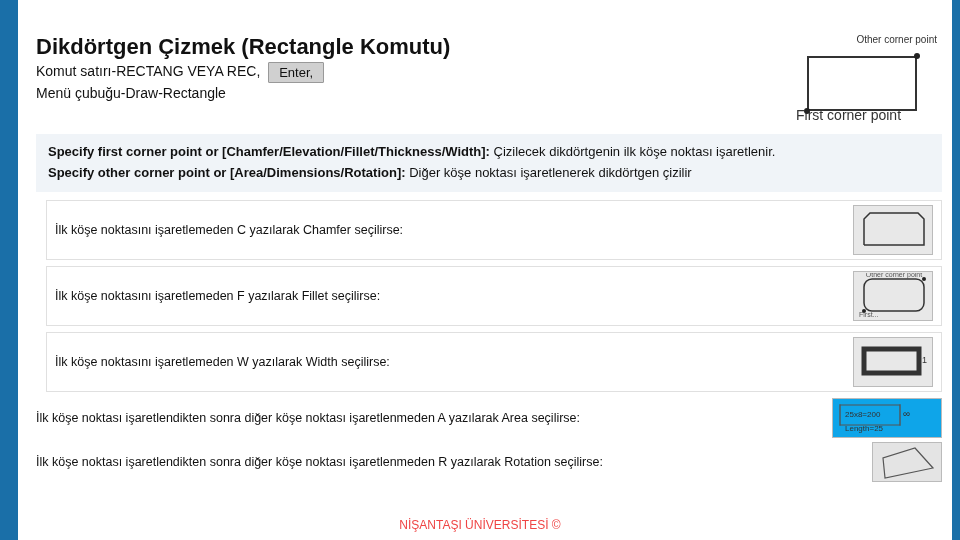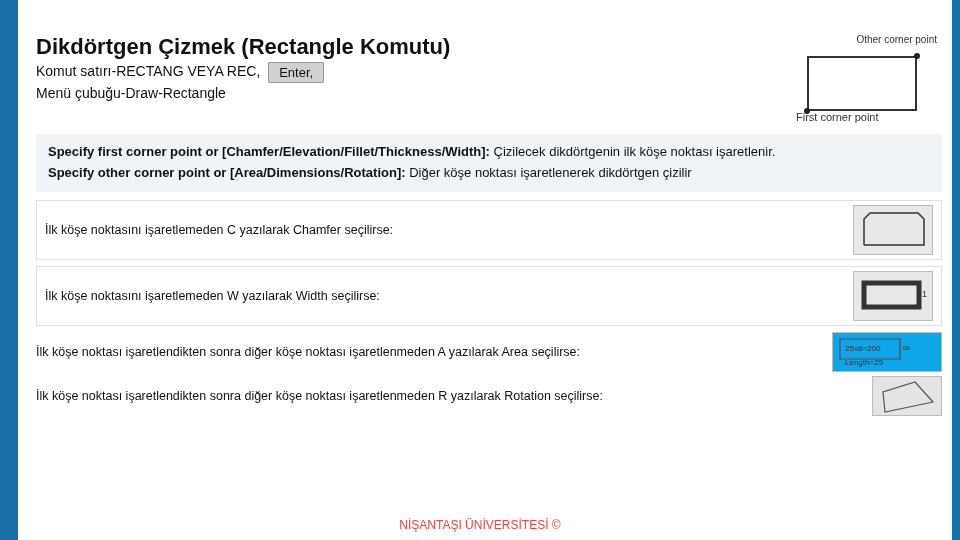--- a/index.html
+++ b/index.html
@@ -107,21 +107,21 @@
       font-size: 10px;
       color: #333;
       text-align: right;
       line-height: 1.2;
     }
 
     .corner-label-first {
       position: absolute;
       bottom: 0;
       left: 0;
-      font-size: 11px;
+      font-size: 14px;
       color: #333;
       text-align: left;
       line-height: 1.2;
       padding-left: 9px;
     }
 
     
     .body-block {
       background: #f0f4f8;
       border: none;
@@ -130,20 +130,21 @@
       font-size: 13px;
       line-height: 1.6;
     }
 
     .body-block .cmd-bold {
       font-weight: bold;
     }
 
     
     .sub-items {
+      margin-left: 10px;
       margin-bottom: 6px;
     }
 
     .sub-item-row {
       display: flex;
       flex-direction: row;
       align-items: center;
       margin-bottom: 6px;
       background: #fff;
       border: 1px solid #e0e0e0;
@@ -286,20 +287,36 @@
     <div class="sub-item-row">
       <span class="sub-item-text">İlk köşe noktasını işaretlemeden C yazılarak Chamfer seçilirse:</span>
       <div class="sub-item-img">
         <svg width="75" height="45">
 
           <polyline points="8,38 8,12 14,6 62,6 68,12 68,38 8,38" fill="none" stroke="#333" stroke-width="1.5"></polyline>
         </svg>
       </div>
     </div>
 
+    <div class="sub-item-row">
+      <span class="sub-item-text">İlk köşe noktasını işaretlemeden F  yazılarak Fillet seçilirse:</span>
+      <div class="sub-item-img">
+        <svg width="75" height="45">
+
+          <rect x="8" y="6" width="60" height="32" rx="8" ry="8" fill="none" stroke="#333" stroke-width="1.5"></rect>
+
+          <text x="38" y="4" font-size="7" fill="#555" text-anchor="middle">Other corner point</text>
+
+          <circle cx="68" cy="6" r="2" fill="#222"></circle>
+
+          <circle cx="8" cy="38" r="2" fill="#222"></circle>
+          <text x="3" y="44" font-size="7" fill="#555">First...</text>
+        </svg>
+      </div>
+    </div>
 
     <div class="sub-item-row">
       <span class="sub-item-text">İlk köşe noktasını işaretlemeden W yazılarak Width seçilirse:</span>
       <div class="sub-item-img">
         <svg width="75" height="45">
 
           <rect x="8" y="10" width="55" height="24" fill="none" stroke="#333" stroke-width="5"></rect>
 
           <text x="66" y="24" font-size="9" fill="#333">1</text>
         </svg>

